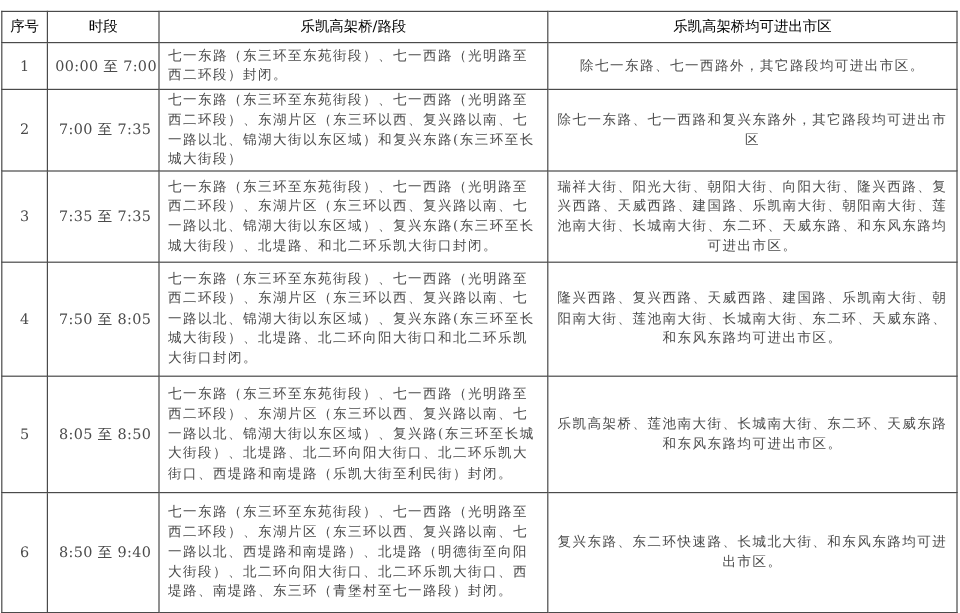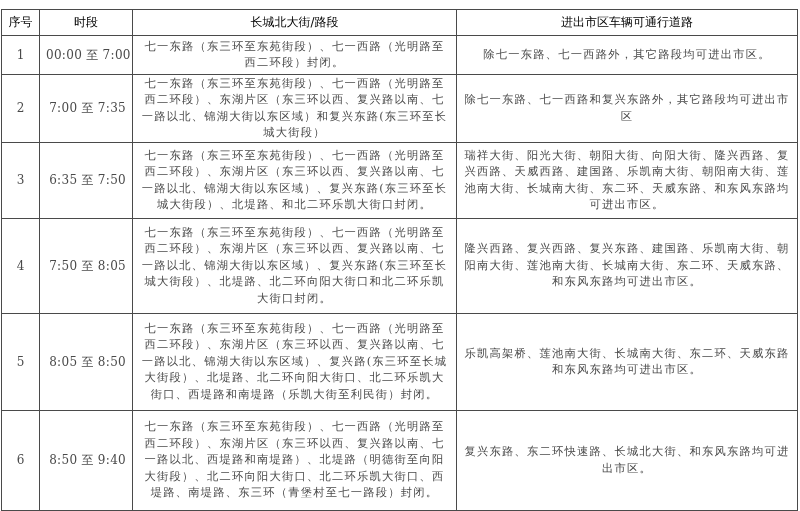--- a/index.html
+++ b/index.html
@@ -7,66 +7,66 @@
          font-family: "DejaVu Serif", "Liberation Serif", serif; color: #3a3a3a; }
   .tbl { position: absolute; left: 1px; top: 9px; width: 796px;
          border-collapse: collapse; table-layout: fixed; }
   .tbl th, .tbl td { border: 1.5px solid #4a4a4a; text-align: center; vertical-align: middle;
          padding: 0 6px; box-sizing: border-box; }
   .tbl th { height: 26px; font-family: "DejaVu Sans", "Liberation Sans", sans-serif;
          font-weight: normal; font-size: 12px; color: #000000; }
   .tbl td { font-size: 11.3px; line-height: 16.5px; letter-spacing: 1.2px; color: #4a4a4a; }
   .tbl td.num { font-size: 12px; letter-spacing: 0; }
   .tbl td.time { font-size: 12px; letter-spacing: 0.3px; white-space: nowrap; text-align: right; }
-  .tbl td.closed { text-align: center; padding: 0 7px; }
+  .tbl td.closed { text-align: left; padding: 0 7px; }
   .tbl td.open { padding: 0 6px; }
   col.c1 { width: 38px; } col.c2 { width: 93px; } col.c3 { width: 324px; } col.c4 { width: 341px; }
 </style>
 </head>
 <body>
 
 <table class="tbl">
   <colgroup>
       <col class="c1">
       <col class="c2">
       <col class="c3">
       <col class="c4">
     </colgroup>
   <thead>
     <tr>
       <th>序号</th>
       <th>时段</th>
-      <th>长城北大街/路段</th>
-      <th>进出市区车辆可通行道路</th>
+      <th>乐凯高架桥/路段</th>
+      <th>乐凯高架桥均可进出市区</th>
     </tr>
   </thead>
   <tbody>
     <tr style="height:39px">
       <td class="num">1</td>
       <td class="time">00:00 至 7:00</td>
       <td class="closed">七一东路（东三环至东苑街段）、七一西路（光明路至西二环段）封闭。</td>
       <td class="open">除七一东路、七一西路外，其它路段均可进出市区。</td>
     </tr>
     <tr style="height:68px">
       <td class="num">2</td>
       <td class="time">7:00 至 7:35</td>
       <td class="closed">七一东路（东三环至东苑街段）、七一西路（光明路至西二环段）、东湖片区（东三环以西、复兴路以南、七一路以北、锦湖大街以东区域）和复兴东路(东三环至长城大街段）</td>
       <td class="open">除七一东路、七一西路和复兴东路外，其它路段均可进出市区</td>
     </tr>
     <tr style="height:76px">
       <td class="num">3</td>
-      <td class="time">6:35 至 7:50</td>
+      <td class="time">7:35 至 7:35</td>
       <td class="closed">七一东路（东三环至东苑街段）、七一西路（光明路至西二环段）、东湖片区（东三环以西、复兴路以南、七一路以北、锦湖大街以东区域）、复兴东路(东三环至长城大街段）、北堤路、和北二环乐凯大街口封闭。</td>
       <td class="open">瑞祥大街、阳光大街、朝阳大街、向阳大街、隆兴西路、复兴西路、天威西路、建国路、乐凯南大街、朝阳南大街、莲池南大街、长城南大街、东二环、天威东路、和东风东路均可进出市区。</td>
     </tr>
     <tr style="height:95px">
       <td class="num">4</td>
       <td class="time">7:50 至 8:05</td>
       <td class="closed">七一东路（东三环至东苑街段）、七一西路（光明路至西二环段）、东湖片区（东三环以西、复兴路以南、七一路以北、锦湖大街以东区域）、复兴东路(东三环至长城大街段）、北堤路、北二环向阳大街口和北二环乐凯大街口封闭。</td>
-      <td class="open">隆兴西路、复兴西路、复兴东路、建国路、乐凯南大街、朝阳南大街、莲池南大街、长城南大街、东二环、天威东路、和东风东路均可进出市区。</td>
+      <td class="open">隆兴西路、复兴西路、天威西路、建国路、乐凯南大街、朝阳南大街、莲池南大街、长城南大街、东二环、天威东路、和东风东路均可进出市区。</td>
     </tr>
     <tr style="height:97px">
       <td class="num">5</td>
       <td class="time">8:05 至 8:50</td>
       <td class="closed">七一东路（东三环至东苑街段）、七一西路（光明路至西二环段）、东湖片区（东三环以西、复兴路以南、七一路以北、锦湖大街以东区域）、复兴路(东三环至长城大街段）、北堤路、北二环向阳大街口、北二环乐凯大街口、西堤路和南堤路（乐凯大街至利民街）封闭。</td>
       <td class="open">乐凯高架桥、莲池南大街、长城南大街、东二环、天威东路和东风东路均可进出市区。</td>
     </tr>
     <tr style="height:100px">
       <td class="num">6</td>
       <td class="time">8:50 至 9:40</td>

